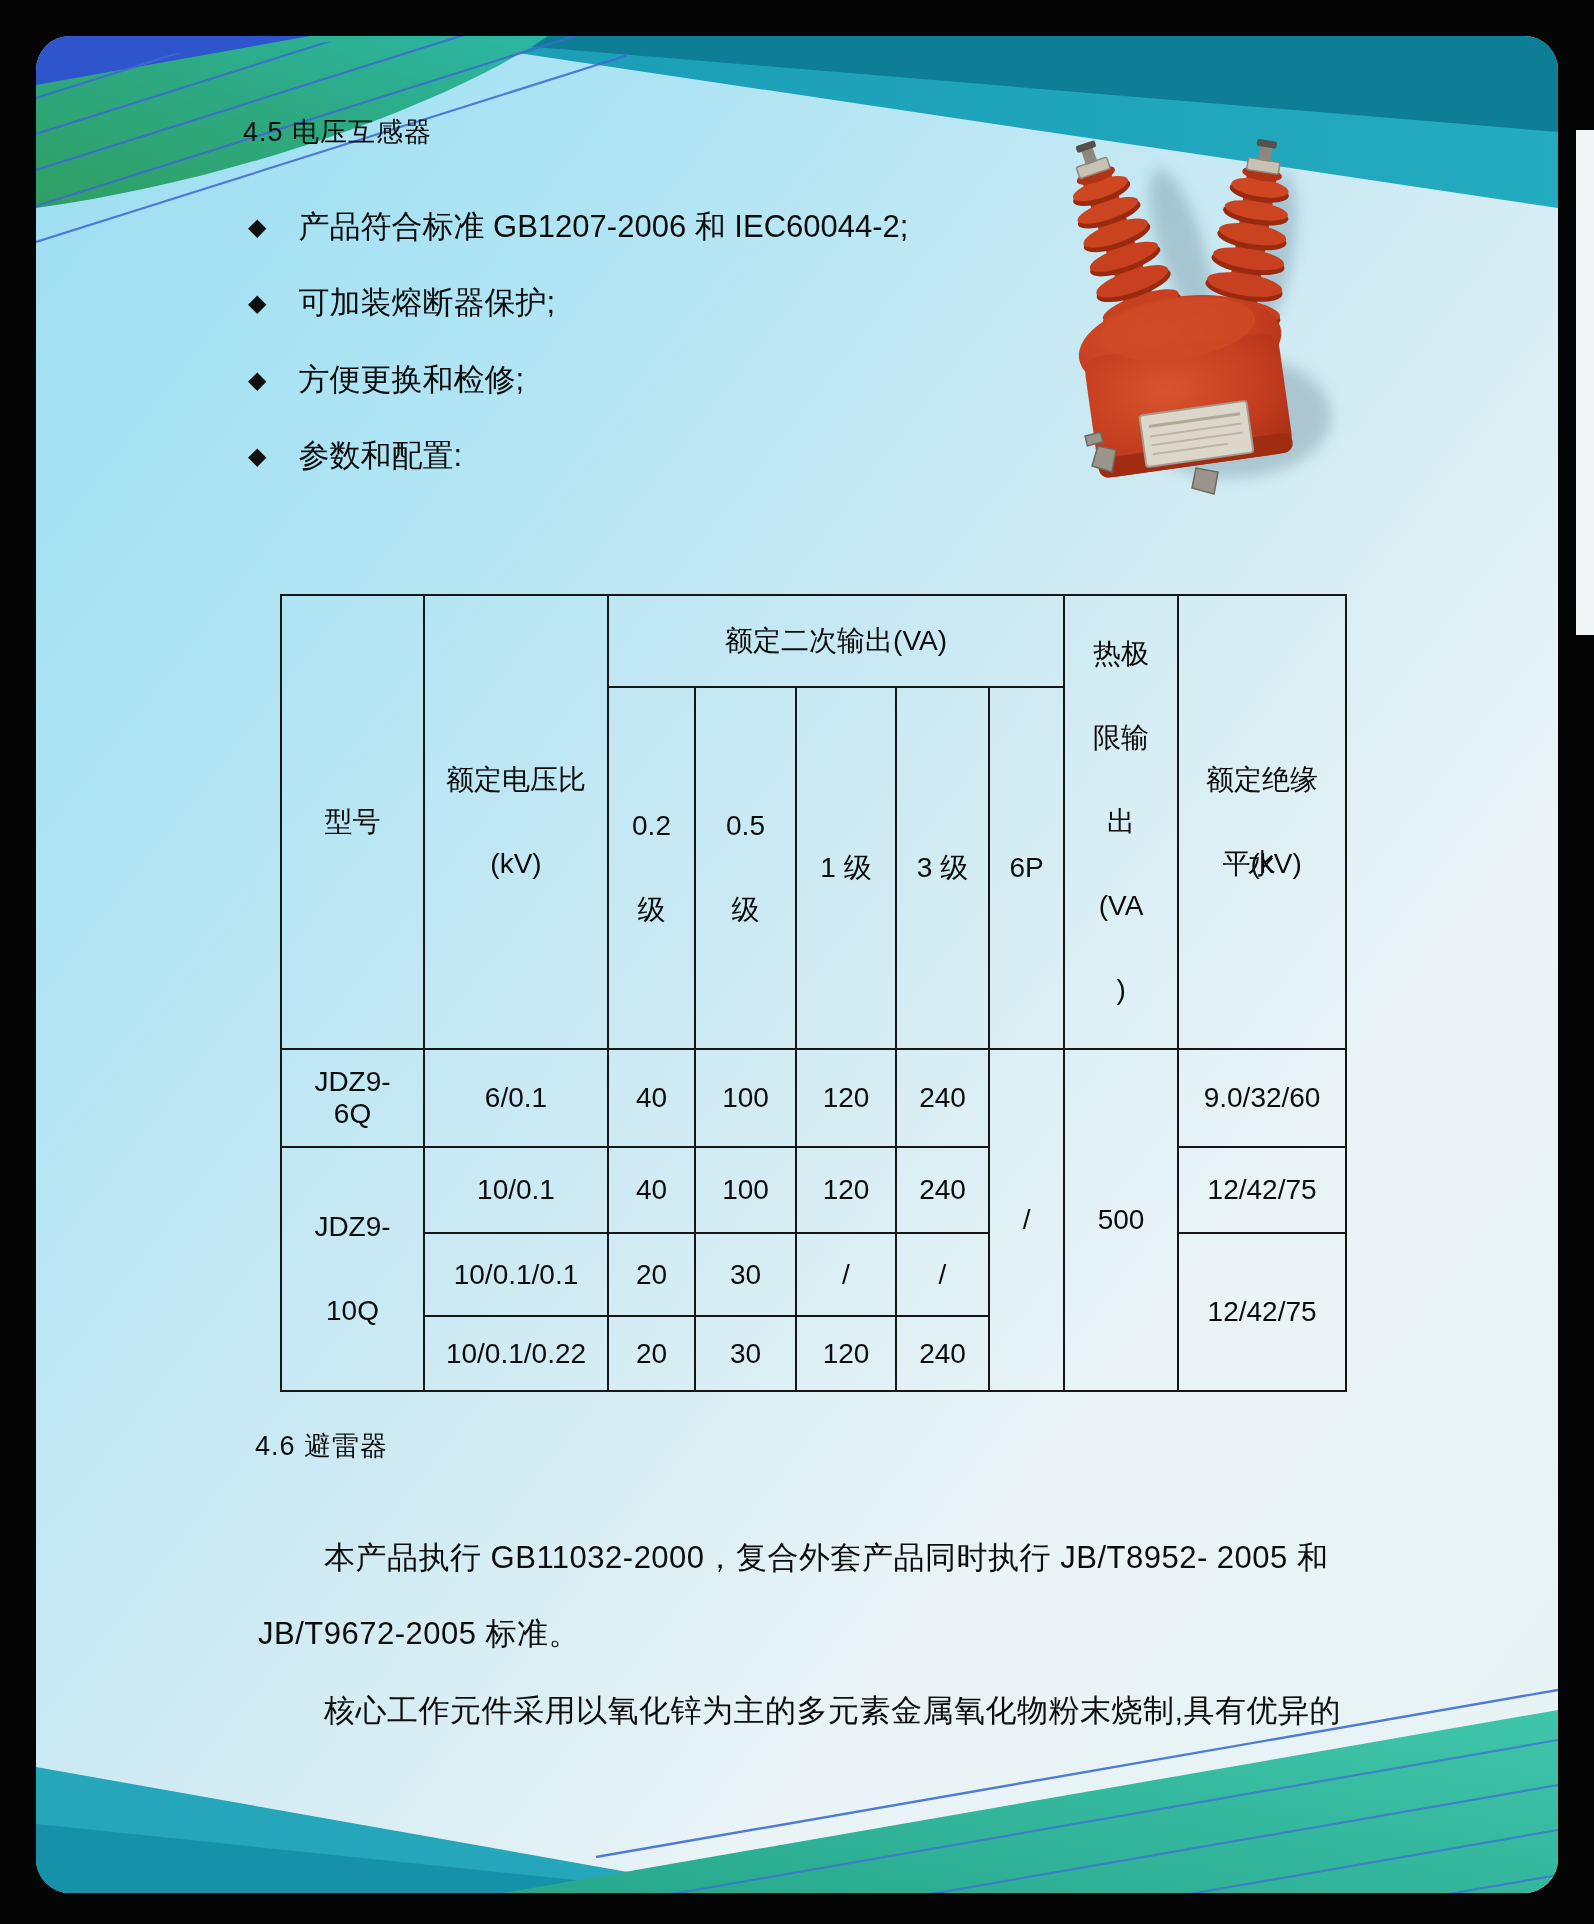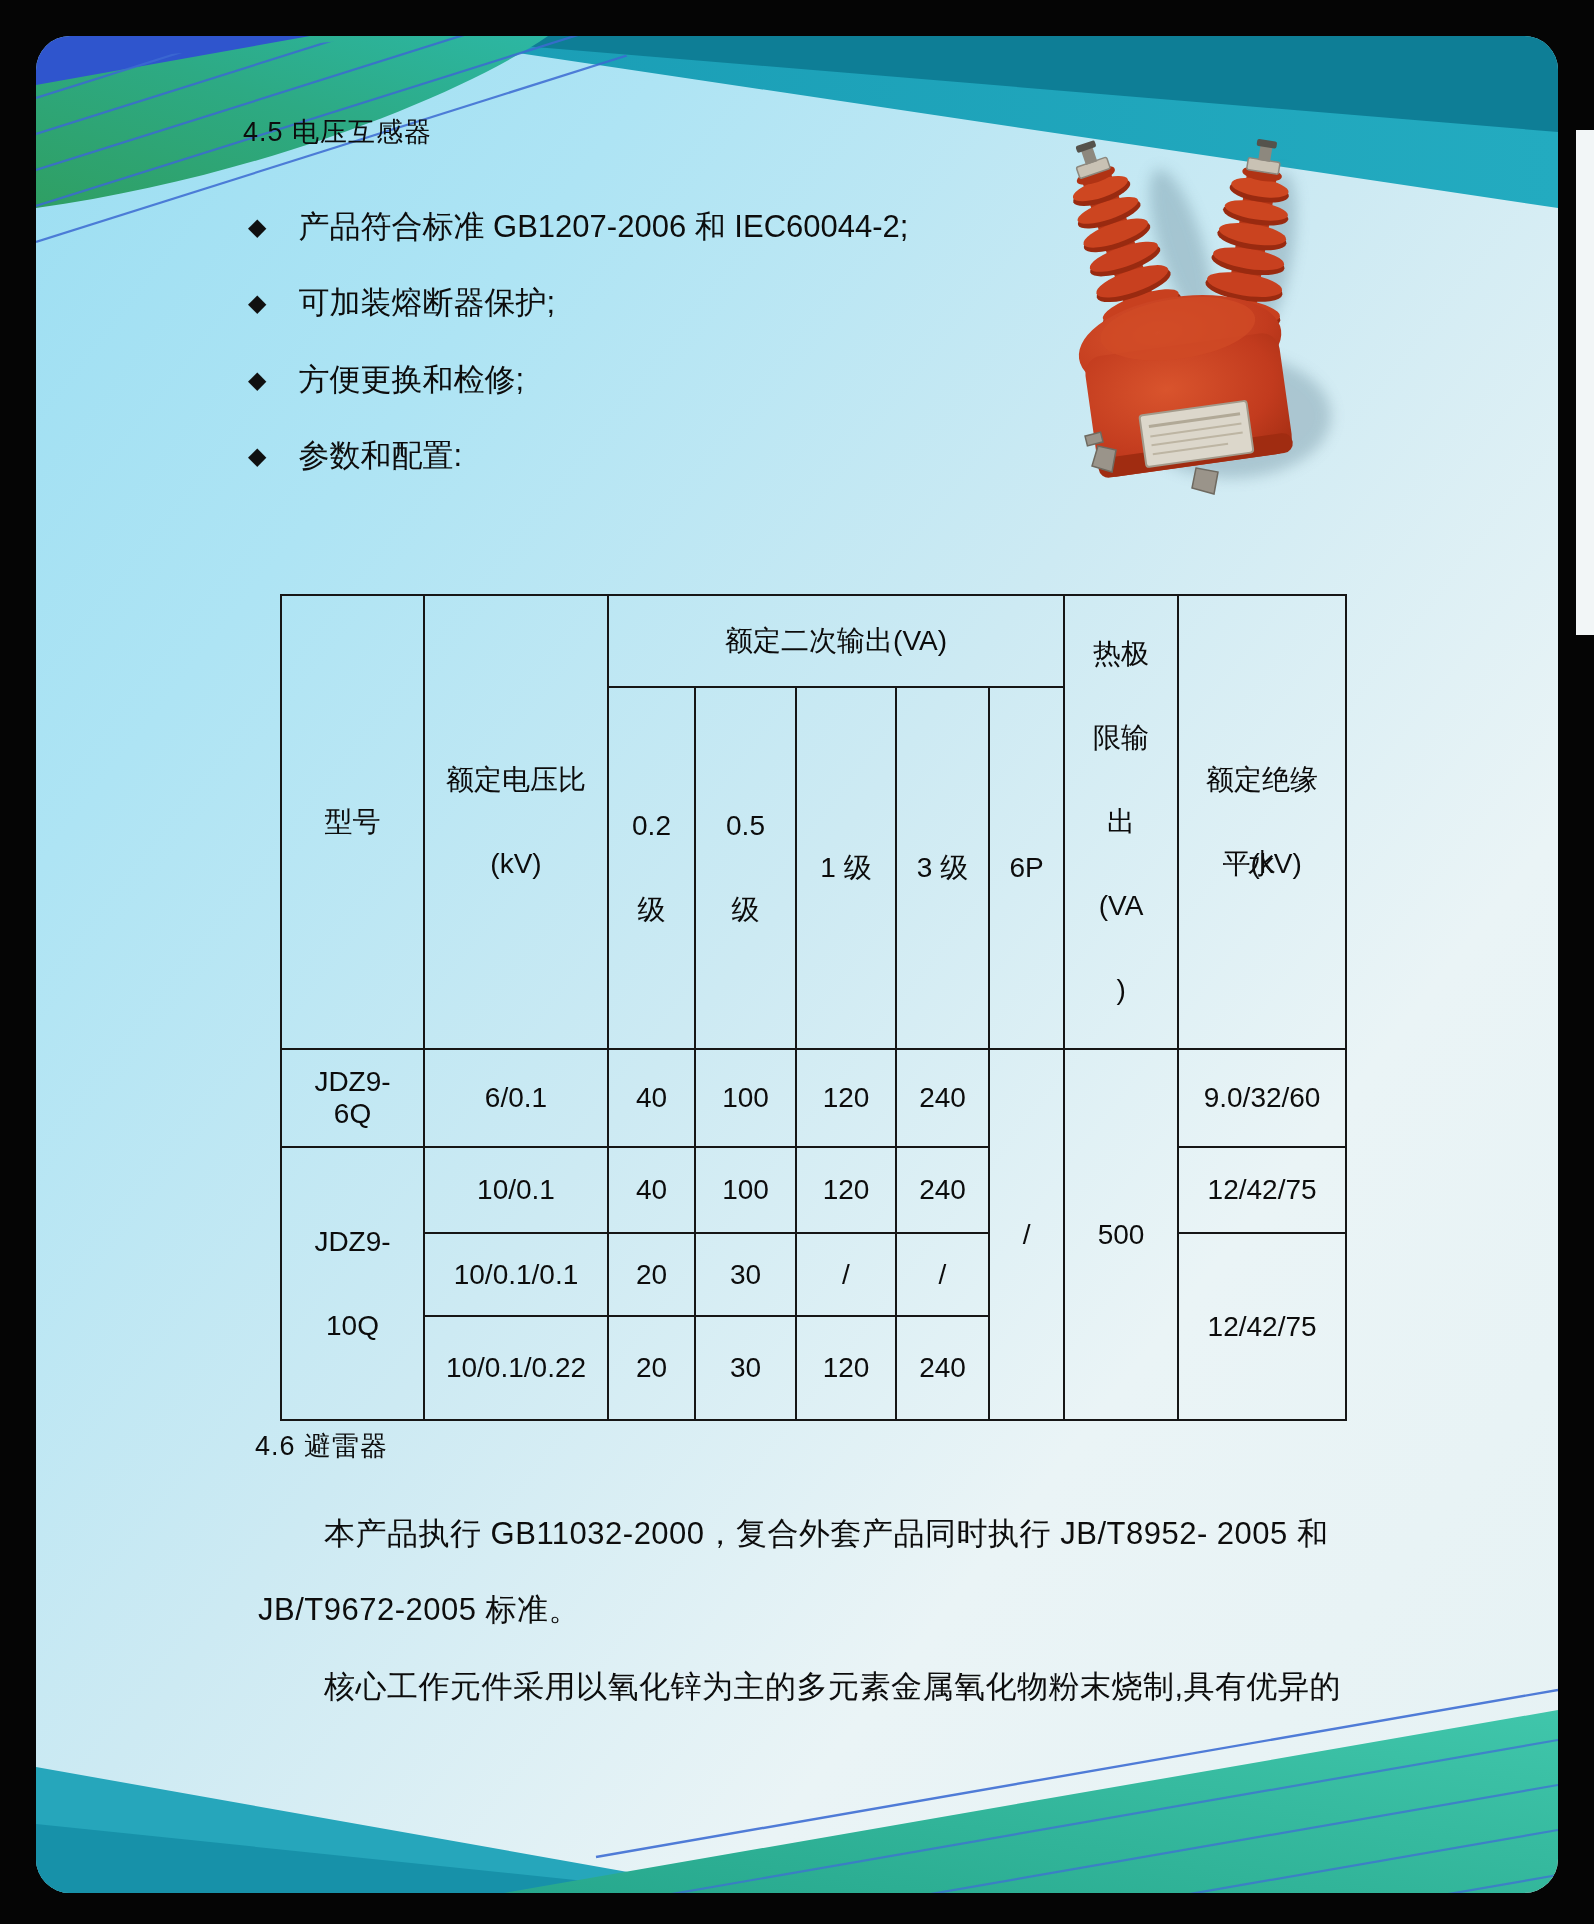--- a/index.html
+++ b/index.html
@@ -11,21 +11,21 @@
   .edge-sliver{position:absolute;left:1576px;top:130px;width:18px;height:505px;background:#f2f6f7;}
   .h45{position:absolute;left:207px;top:66px;font-size:27px;font-weight:400;letter-spacing:1px;margin-top:12px;}
   .bullet-row{position:absolute;left:212px;height:44px;display:flex;align-items:center;}
   .bullet-row .dm{font-size:24px;margin-right:32px;color:#101010;}
   .bullet-row .bt{font-size:31px;white-space:nowrap;}
   .spec{position:absolute;left:244px;top:558px;}
   table.spec-t{border-collapse:collapse;table-layout:fixed;width:1065px;font-size:28px;color:#0c0c0c;}
   table.spec-t td{border:2px solid #161616;text-align:center;vertical-align:middle;padding:16px;overflow:hidden;}
   .tl{line-height:84px;height:84px;}
   .h46{position:absolute;left:219px;top:1392px;font-size:27px;letter-spacing:1px;}
-  .pline{position:absolute;font-size:31px;white-space:nowrap;letter-spacing:0.5px;}
+  .pline{position:absolute;font-size:31px;white-space:nowrap;letter-spacing:0.5px;margin-top:24px;}
 </style>
 </head>
 <body>
 
 <div class="stage">
 
   <div class="page">
 
     <svg class="deco" style="left:0;top:0;" width="1522" height="285" viewBox="0 0 1522 285">
       <defs>
@@ -247,21 +247,21 @@
           <td>12/42/75</td>
         </tr>
         <tr style="height:83px">
           <td>10/0.1/0.1</td>
           <td>20</td>
           <td>30</td>
           <td>/</td>
           <td>/</td>
           <td rowspan="2">12/42/75</td>
         </tr>
-        <tr style="height:104px">
+        <tr style="height:75px">
           <td>10/0.1/0.22</td>
           <td>20</td>
           <td>30</td>
           <td>120</td>
           <td>240</td>
         </tr>
       </tbody>
         </table>
     </div>
 

